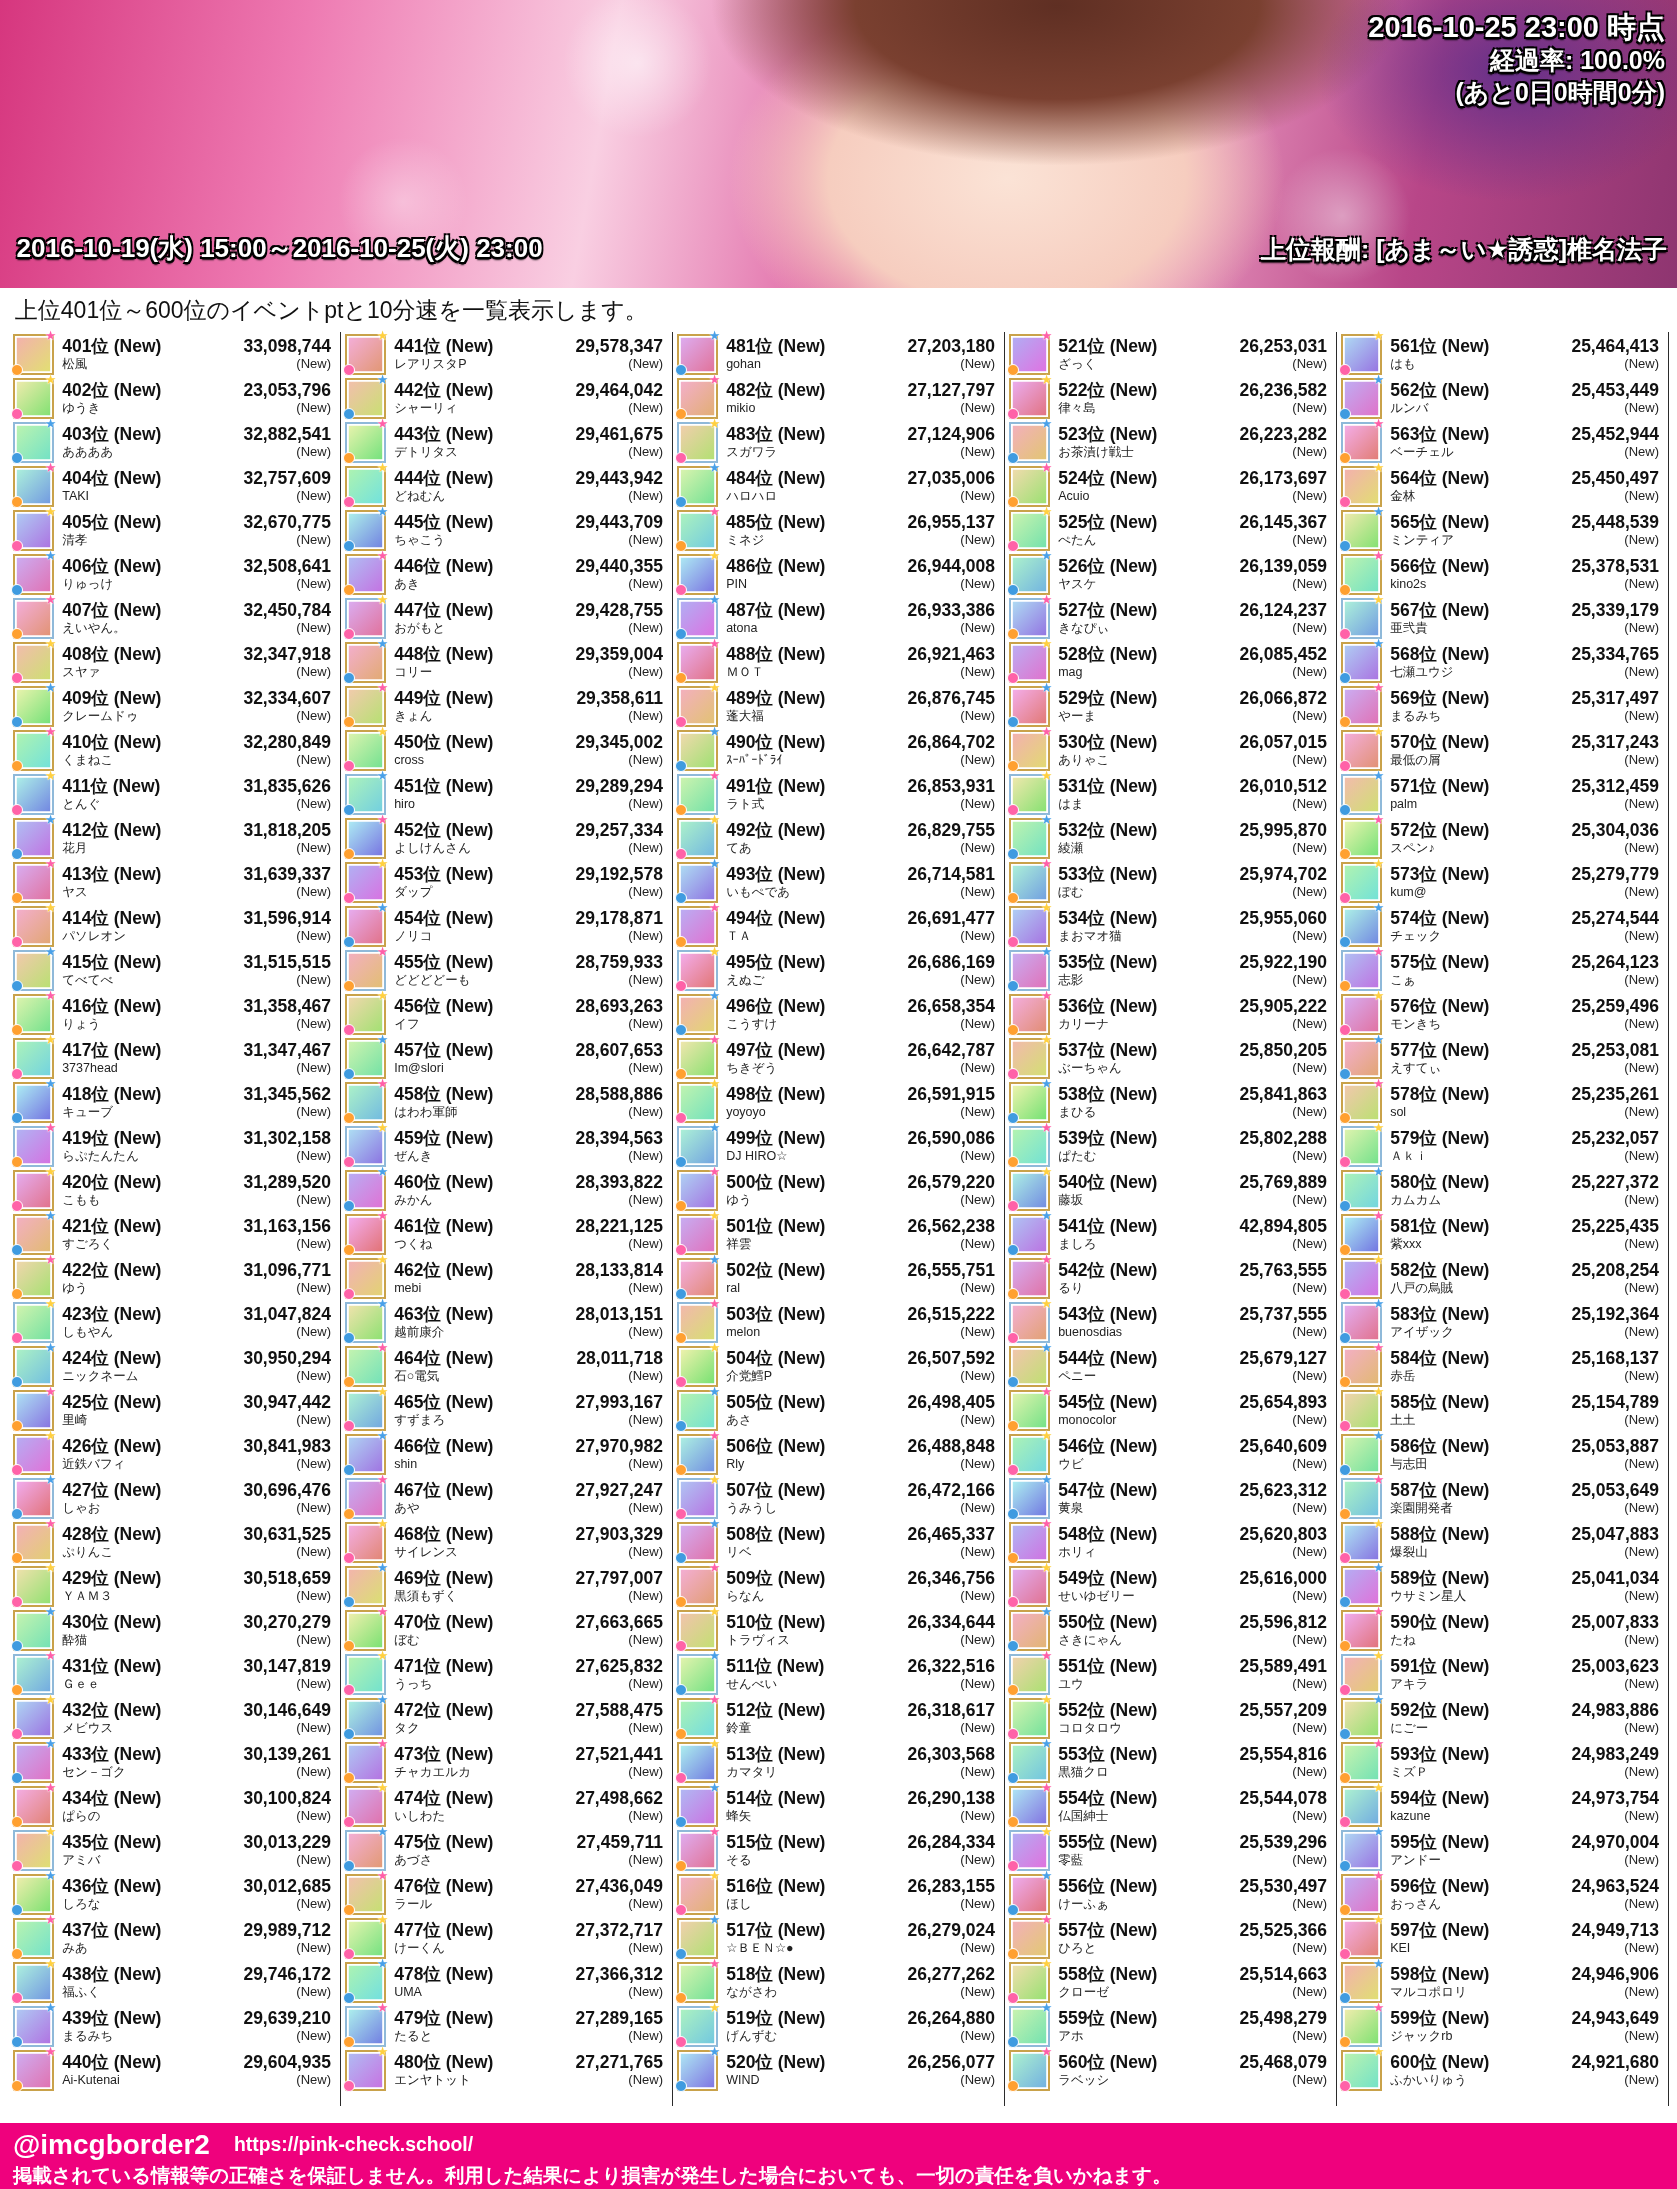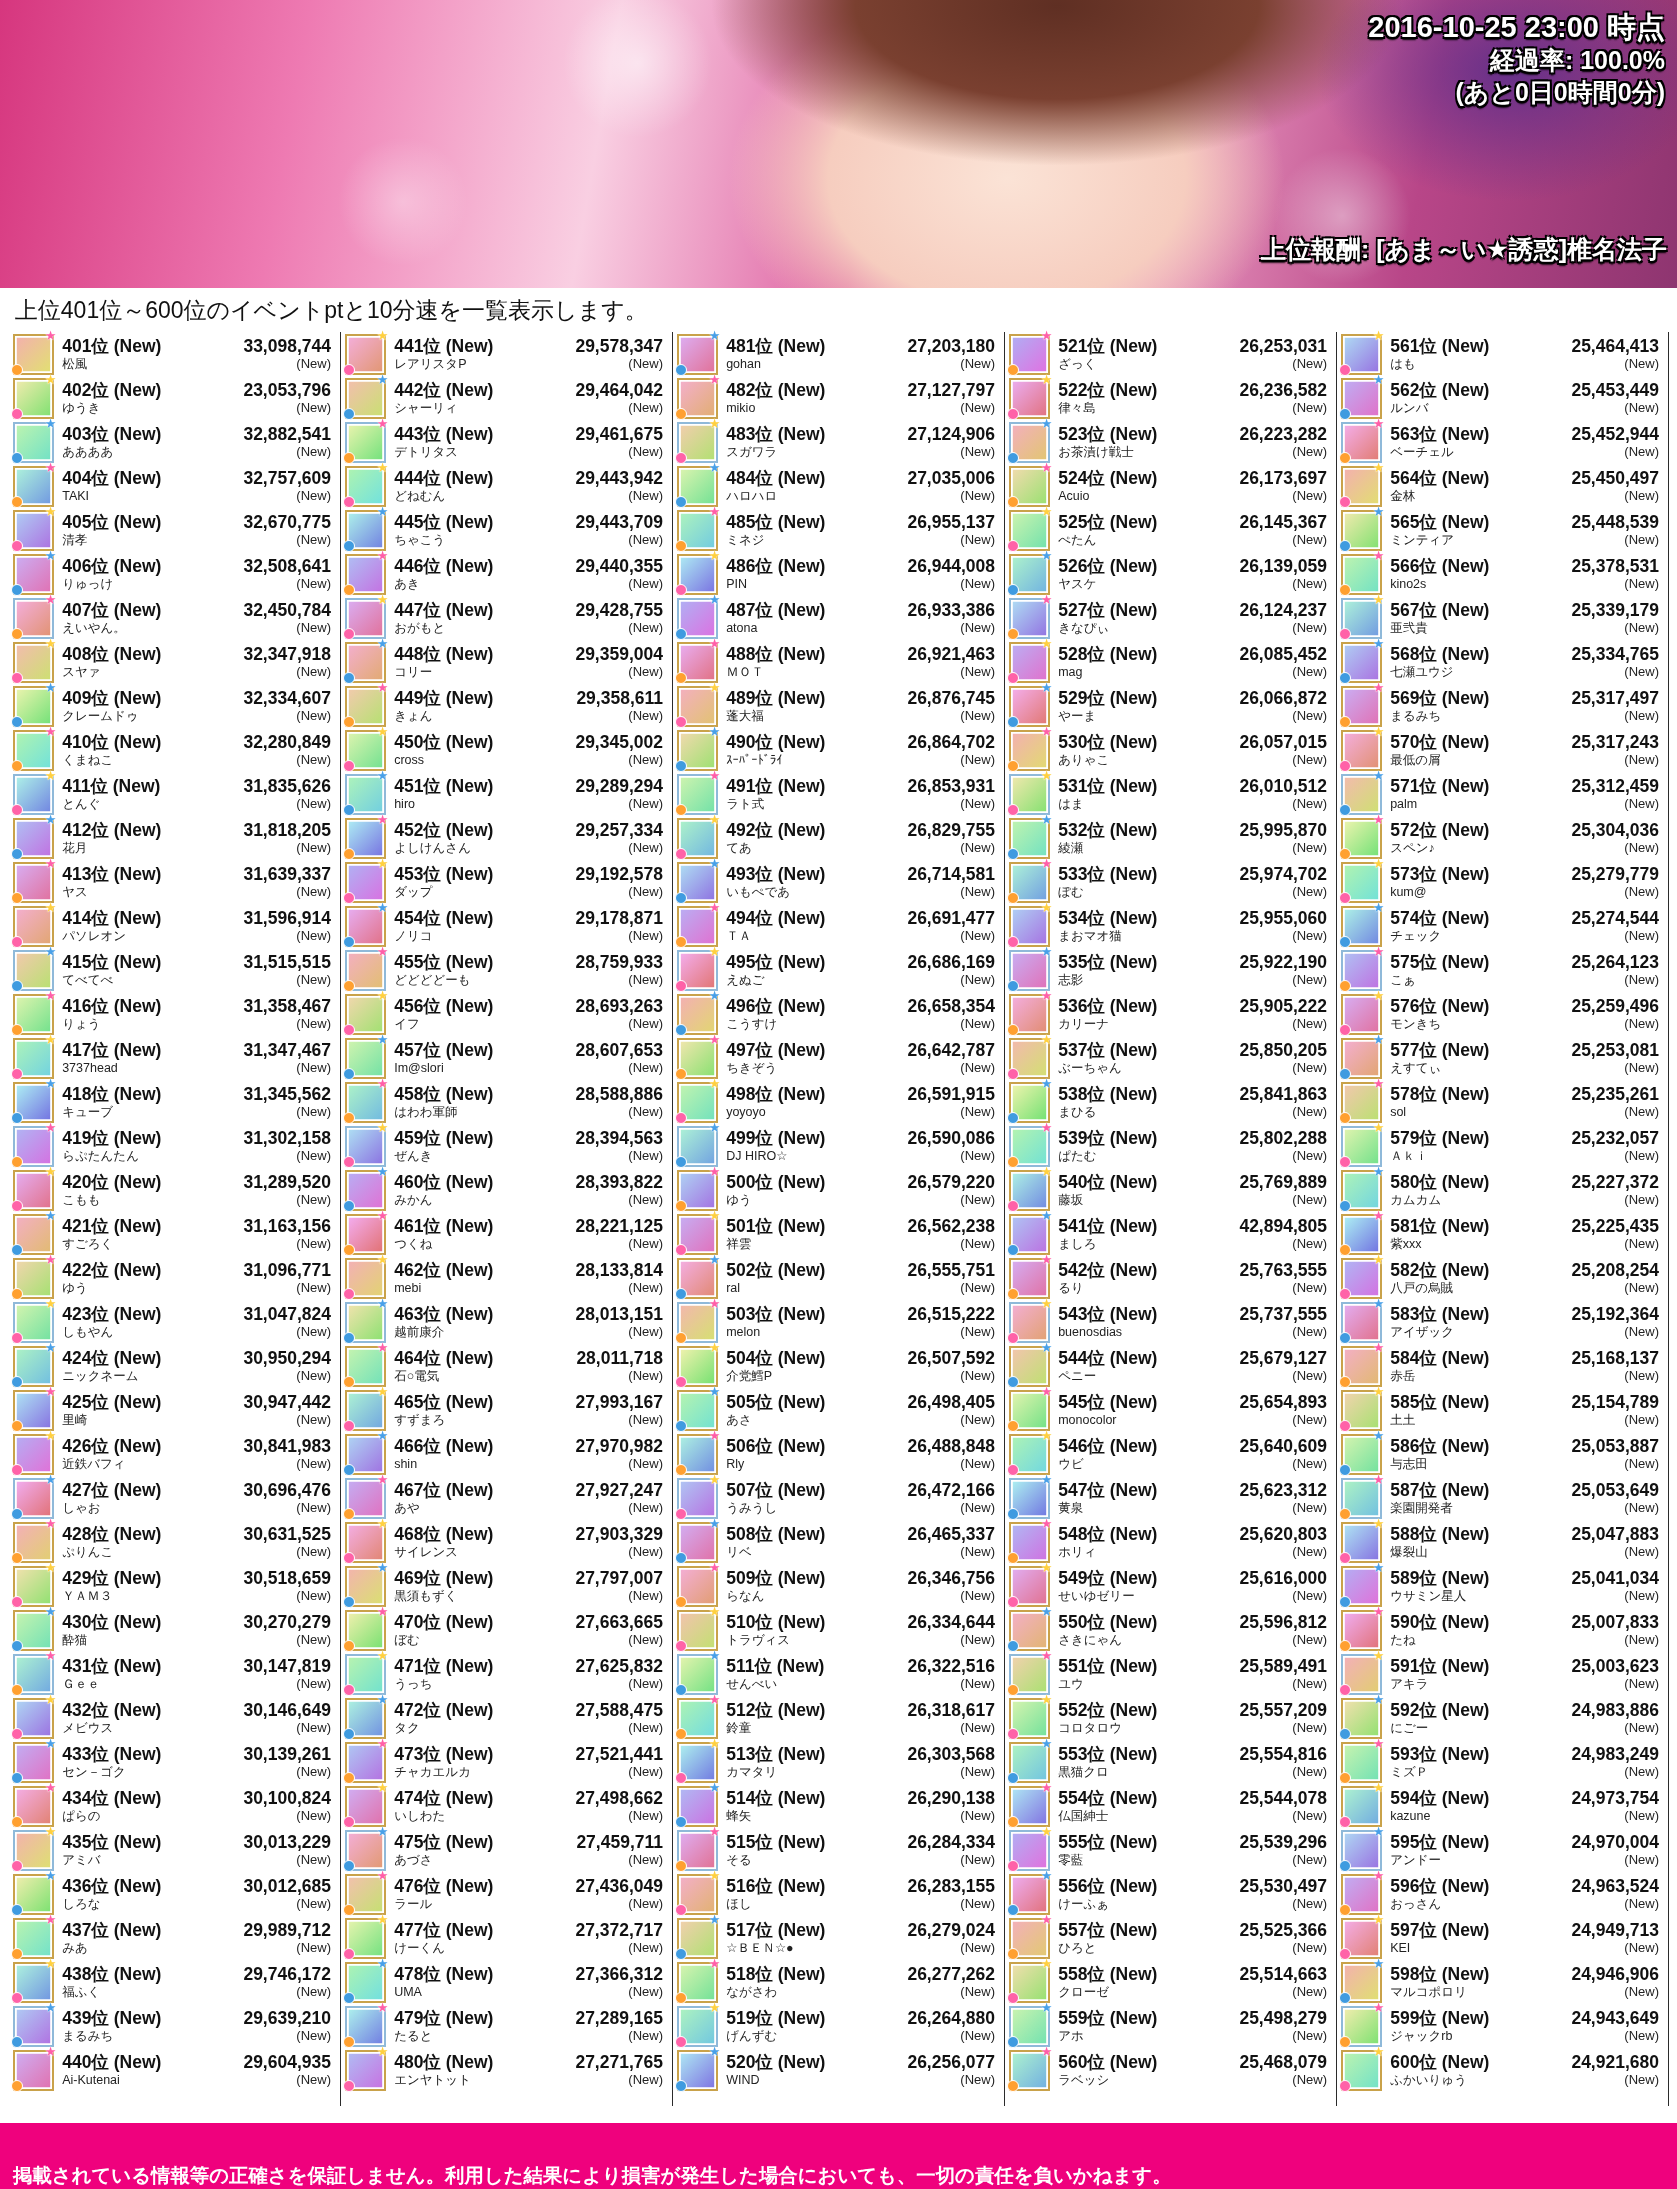--- a/index.html
+++ b/index.html
@@ -53,20 +53,21 @@
 </style>
 </head>
 <body>
 
 <div class="banner">
   <div class="hdr-info">
     <div class="l1 outline-w">2016-10-25 23:00 時点</div>
     <div class="l2 outline-w">経過率: 100.0%</div>
     <div class="l3 outline-w">(あと0日0時間0分)</div>
   </div>
+  <div class="event-period outline-w">2016-10-19(水) 15:00～2016-10-25(火) 23:00</div>
   <div class="event-reward outline-w">上位報酬: [あま～い★誘惑]椎名法子</div>
 </div>
 
 <div class="subtitle">上位401位～600位のイベントptと10分速を一覧表示します。</div>
 
 <div class="list" id="ranking-list">
   <div class="col">
       <div class="row">
         <div class="avatar" style="border-color: rgb(201, 162, 74); background: linear-gradient(135deg, rgb(244, 175, 175), rgb(225, 225, 112));">
           <span class="star" style="color: rgb(255, 95, 168);">★</span>
@@ -2872,15 +2873,18 @@
         </div>
         <div class="right">
           <div class="pts">24,921,680</div>
           <div class="pts-new">(New)</div>
         </div>
       </div>
     </div>
 </div>
 
 <div class="footer" style="background: rgb(239, 1, 125);">
+  <div class="line1">
+    <span class="handle">@imcgborder2</span><a class="url" href="#">https://pink-check.school/</a>
+  </div>
   <div class="line2">掲載されている情報等の正確さを保証しません。利用した結果により損害が発生した場合においても、一切の責任を負いかねます。</div>
 </div>
 
 
 </body></html>

